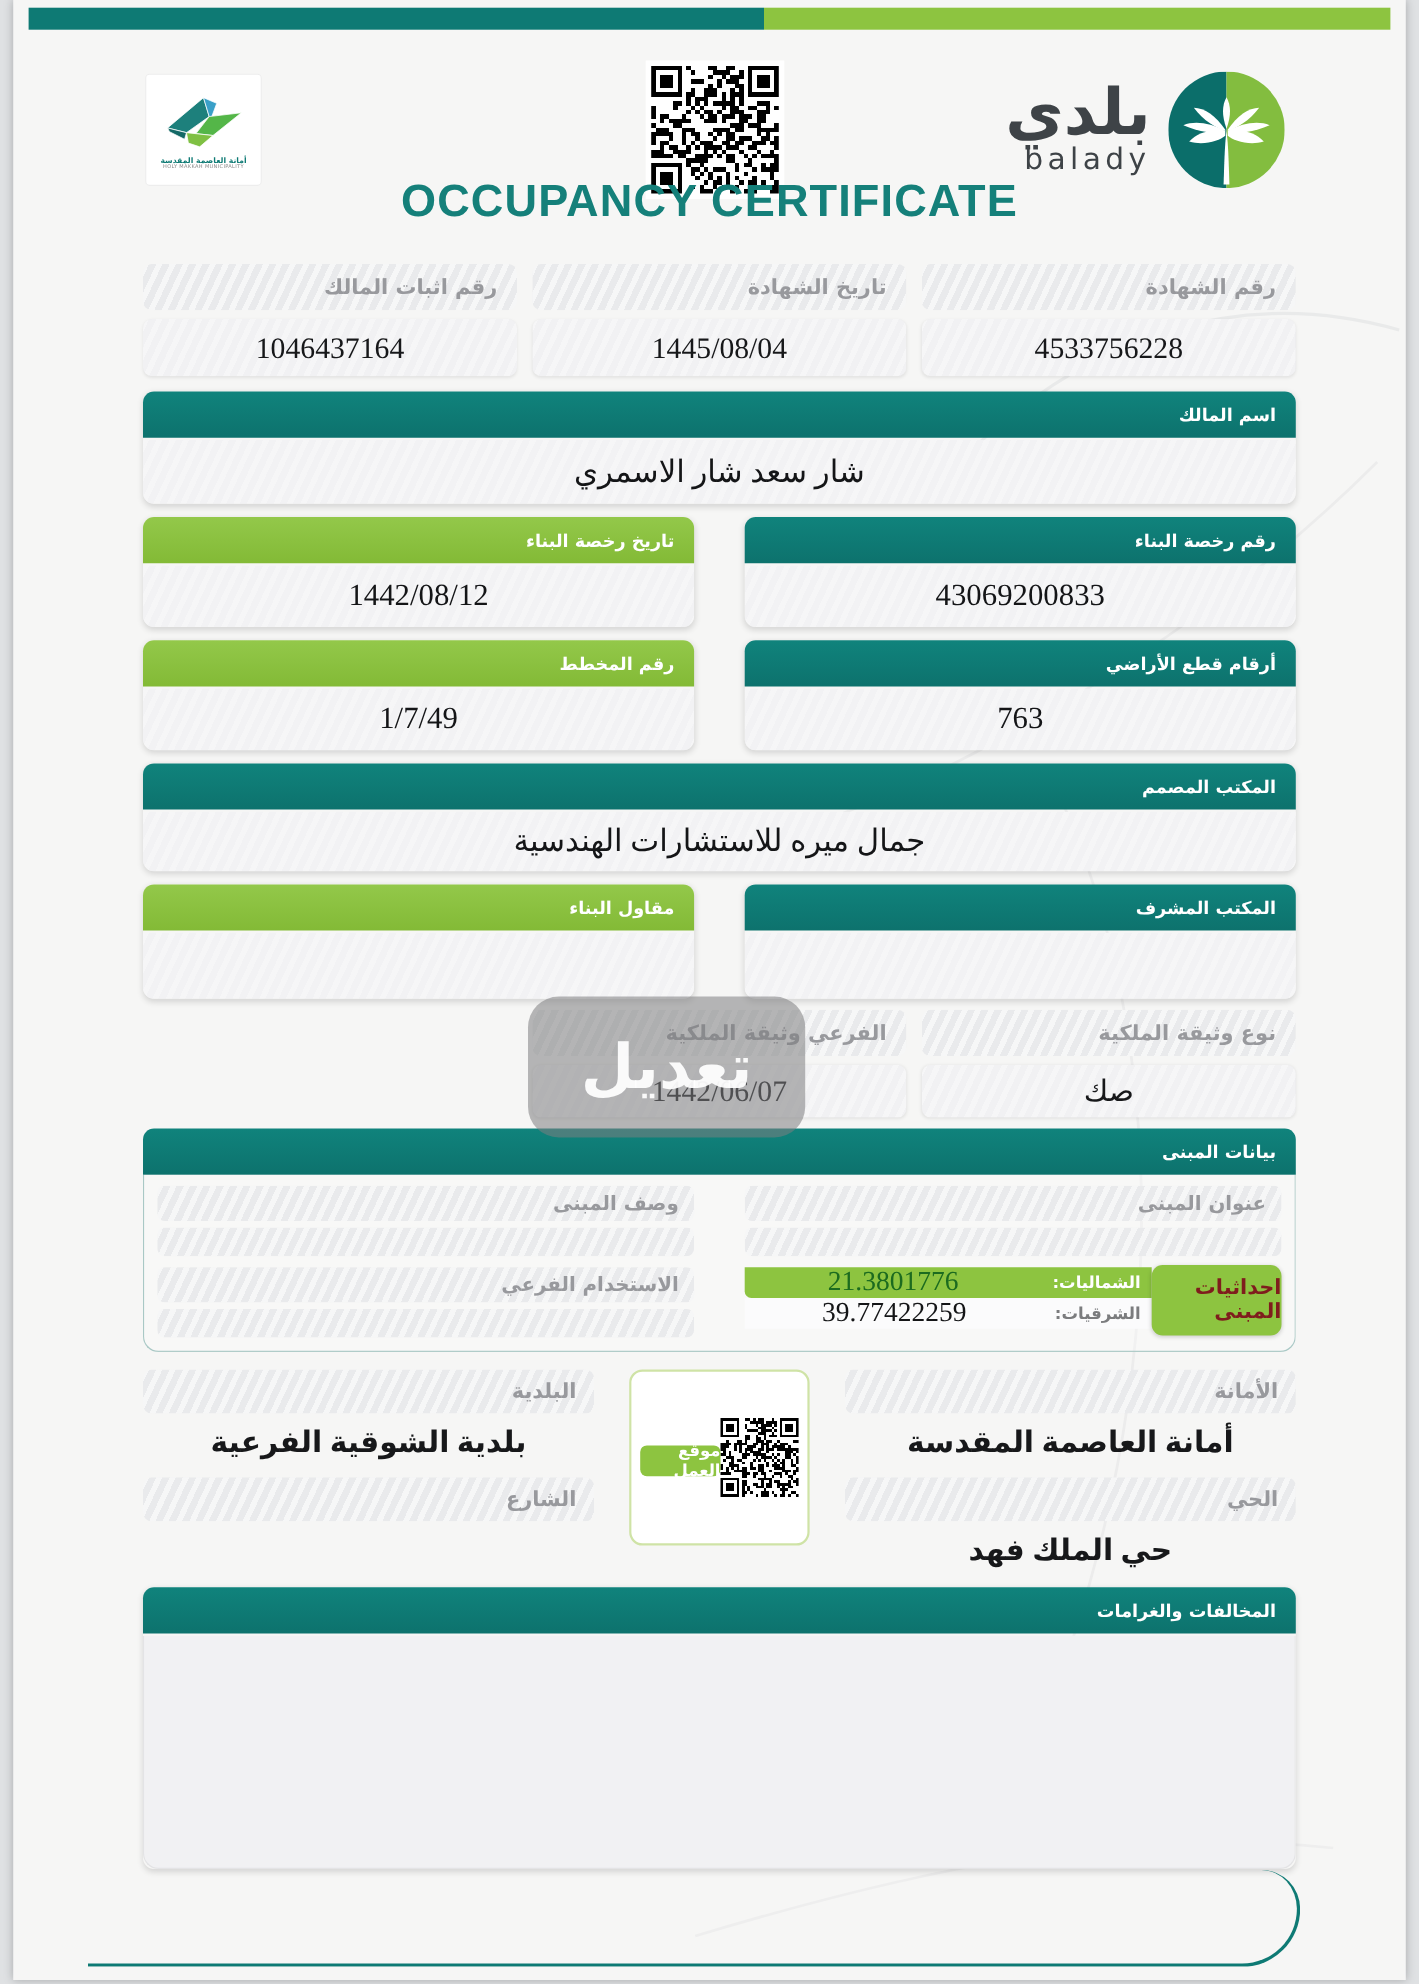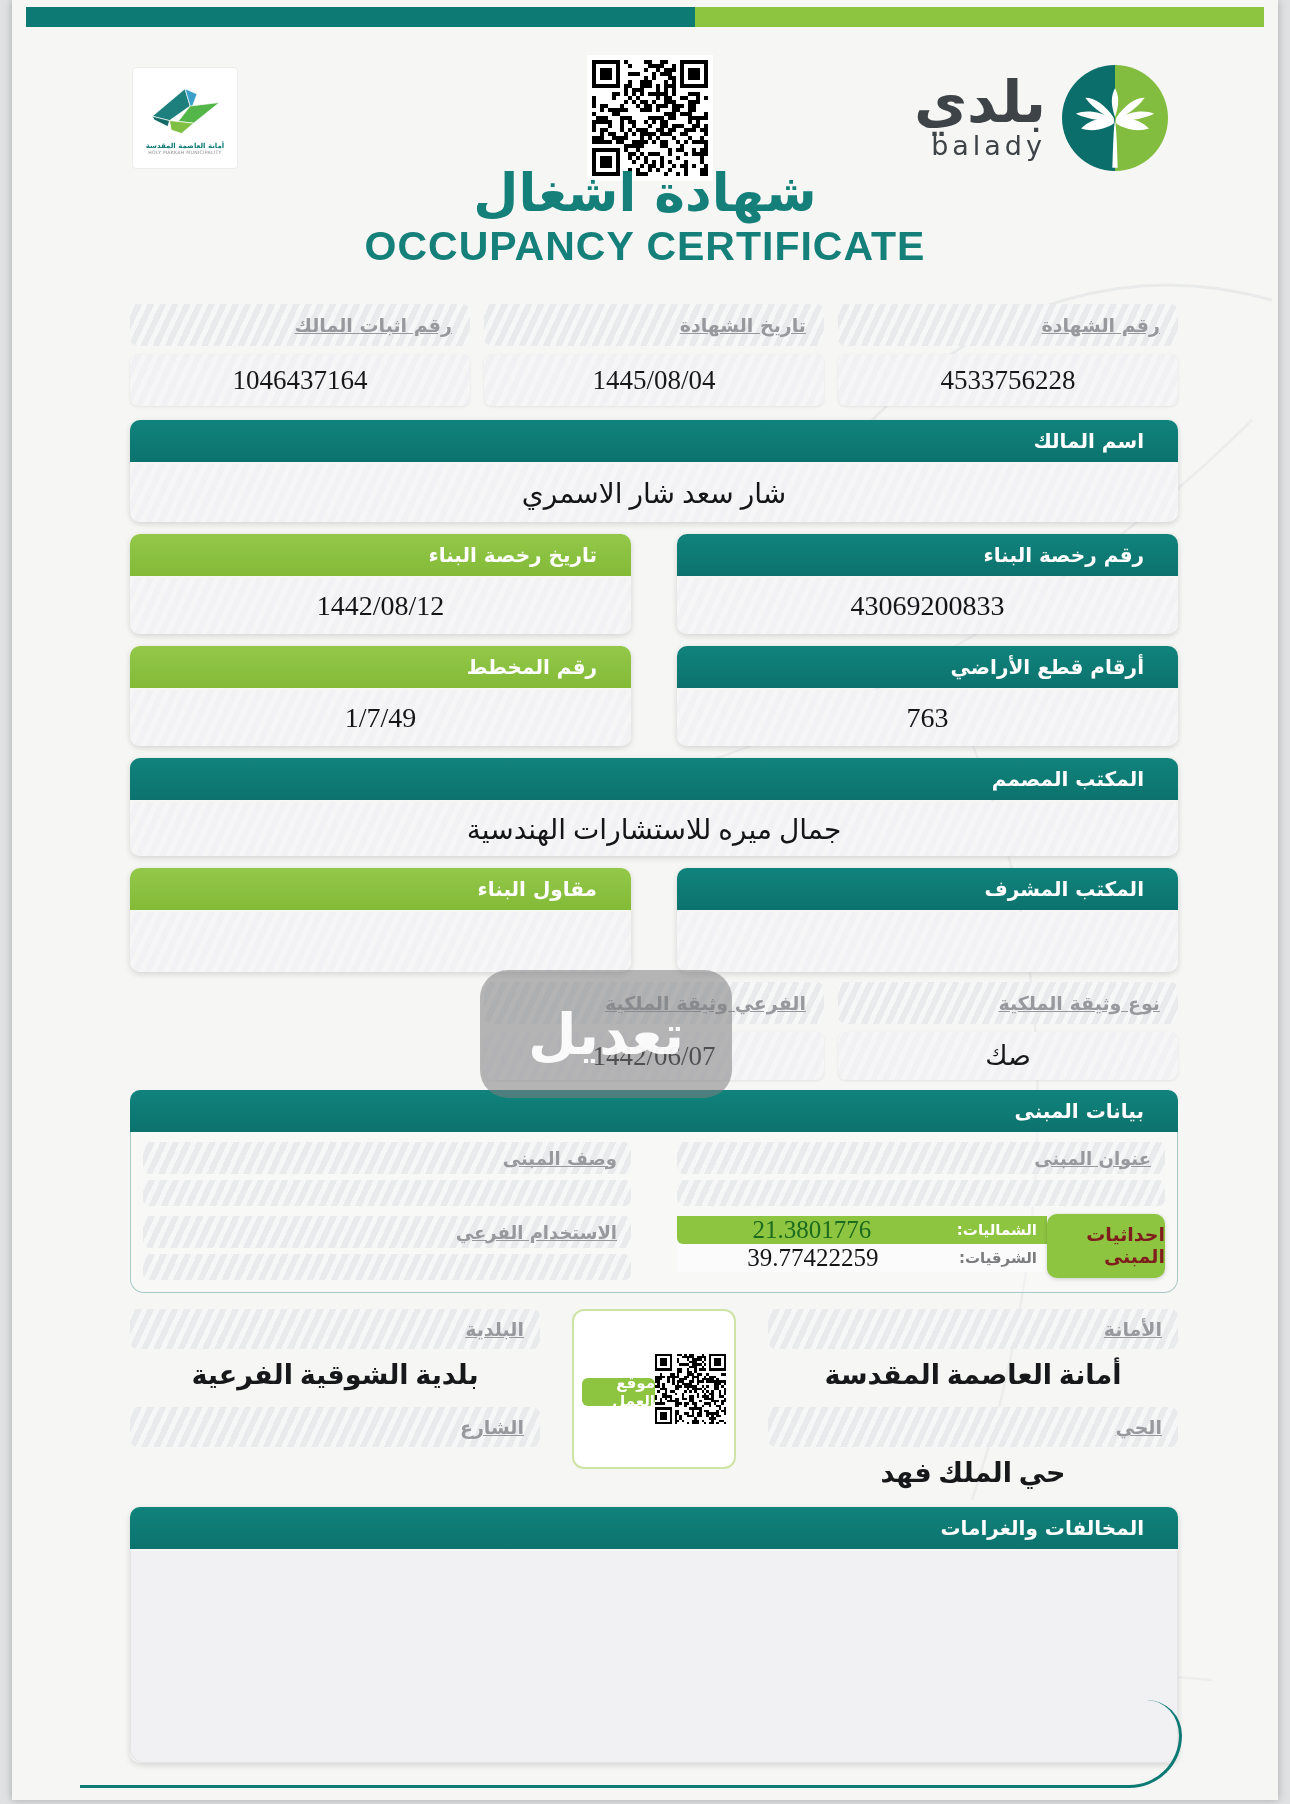--- a/index.html
+++ b/index.html
@@ -37,37 +37,36 @@
 
   
   .title-ar{ text-align:center; color:#15807a; font-size:52px; font-weight:bold; margin-top:4px; }
   .title-en{ text-align:center; color:#15807a; font-size:41px; font-weight:bold; letter-spacing:1px; font-family:"Liberation Sans","DejaVu Sans",sans-serif; }
 
   
   .content{ margin:34px 100px 0 118px; direction:rtl; }
   .striped{
     background-color:#e9eaec;
     background-image:repeating-linear-gradient(115deg, rgba(255,255,255,.6) 0 5px, rgba(255,255,255,0) 5px 11px);
-    text-decoration:underline;
   }
   .flabel{ height:42px; border-radius:8px; display:flex; align-items:center; padding:0 18px; color:#98999d; font-weight:bold; font-size:19px; }
   .fval{
     height:52px; margin-top:8px; border-radius:8px;
     background:#f1f1f3;
     background-image:repeating-linear-gradient(115deg, rgba(255,255,255,.35) 0 5px, rgba(255,255,255,0) 5px 11px);
     display:flex; align-items:center; justify-content:center;
     font-family:"Liberation Serif","DejaVu Sans",serif;
     font-size:27px; color:#17181a; direction:ltr;
     box-shadow:0 1px 3px rgba(0,0,0,.08);
   }
   .grid3{ display:grid; grid-template-columns:1fr 1fr 1fr; gap:14px; }
   .grid2{ display:grid; grid-template-columns:1fr 1fr; gap:46px; }
 
   .unit{ border-radius:10px; box-shadow:0 2px 6px rgba(0,0,0,.14); }
-  .u-head{ height:42px; border-radius:10px 10px 0 0; display:flex; align-items:center; padding:0 34px; color:#fff; font-weight:bold; font-size:20px; }
+  .u-head{ height:42px; border-radius:10px 10px 0 0; display:flex; align-items:center; padding:0 18px; color:#fff; font-weight:bold; font-size:16px; }
   .teal{ background:linear-gradient(#10837c,#0d726d); }
   .green{ background:linear-gradient(#93c84a,#83ba36); }
   .u-val{
     border-radius:0 0 10px 10px; margin-top:2px; background:#f2f2f4;
     background-image:repeating-linear-gradient(115deg, rgba(255,255,255,.3) 0 5px, rgba(255,255,255,0) 5px 11px);
     display:flex; align-items:center; justify-content:center;
     font-family:"Liberation Serif","DejaVu Sans",serif; font-size:28px; color:#141517; direction:ltr;
   }
   .h58{height:58px} .h56{height:56px} .h54{height:54px} .h60{height:60px}
 
@@ -498,21 +497,20 @@
             <path d="M51 51 C64 44 77 42 87 46 C74 52 59 53 51 53 Z"></path>
             <path d="M49 50 C41 38 31 31 22 31 C30 42 42 49 49 51 Z"></path>
             <path d="M51 50 C59 38 69 31 78 31 C70 42 58 49 51 51 Z"></path>
             <path d="M50 49 C46 38 46 29 50 22 C54 29 54 38 50 49 Z"></path>
           </g>
         </g>
       </svg>
     </div>
   </div>
 
-  <div class="title-ar layer">شهادة اشغال</div>
   <div class="title-en layer">OCCUPANCY CERTIFICATE</div>
 
   <div class="content layer">
 
     <div class="grid3">
       <div>
         <div class="flabel striped">رقم الشهادة</div>
         <div class="fval" dir="ltr">4533756228</div>
       </div>
       <div>

